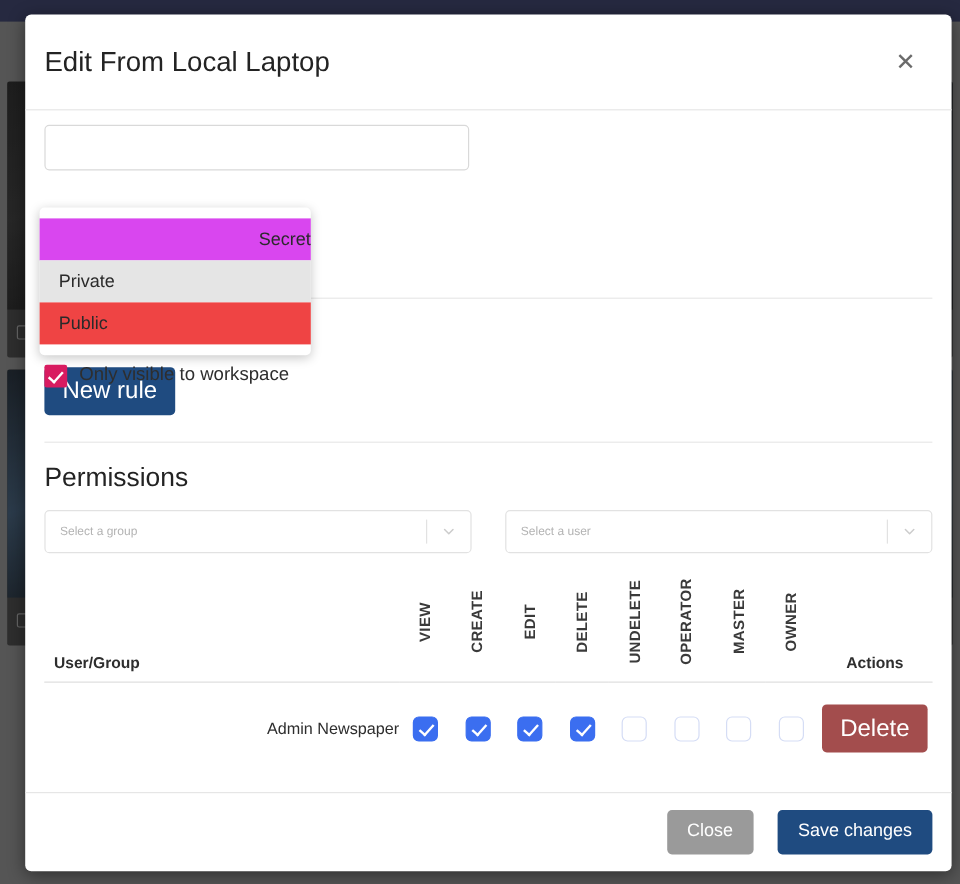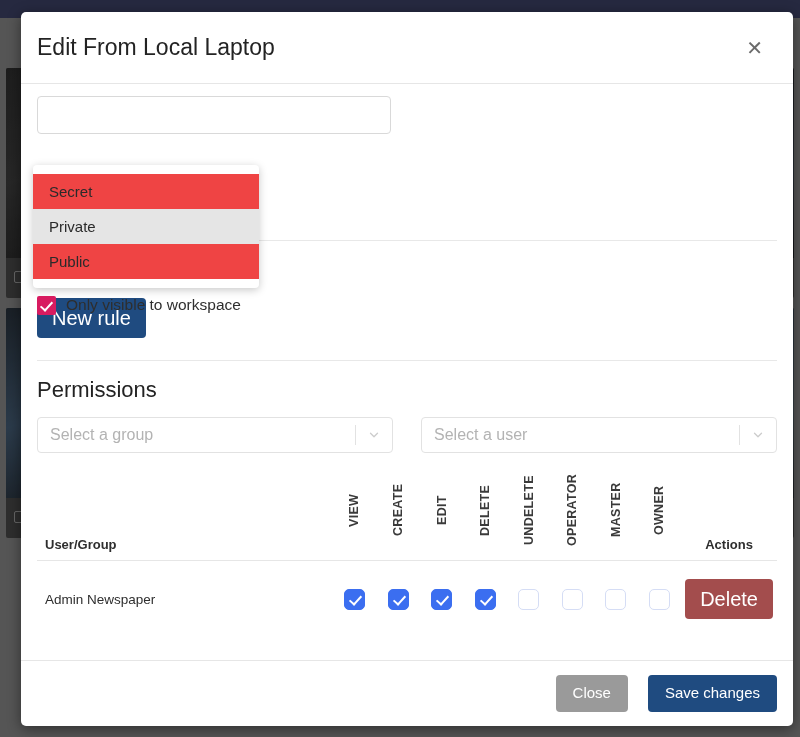--- a/index.html
+++ b/index.html
@@ -82,21 +82,21 @@
     width: 772px;
     height: 714px;
     background: #ffffff;
     border-radius: 5px;
     box-shadow: 0 3px 14px rgba(0,0,0,0.45);
     display: flex;
     flex-direction: column;
   }
 
   .modal-header {
-    height: 72px;
+    height: 80px;
     flex: 0 0 auto;
     border-bottom: 1px solid #e6e6e6;
     display: flex;
     align-items: center;
     padding: 0 24px 0 16px;
   }
   .modal-title {
     font-size: 23px;
     color: #232323;
     font-weight: 400;
@@ -149,21 +149,21 @@
   }
   .dropdown-item {
     height: 35px;
     display: flex;
     align-items: center;
     padding: 0 0 0 16px;
     font-size: 15px;
     color: #2a2a2a;
     cursor: pointer;
   }
-  .dd-plain    { background: #ef4444; }
+  .dd-plain    { background: #d946ef; justify-content: flex-end; }
   .dd-hover    { background: #e5e5e5; }
   .dd-active   { background: #ef4444; }
 
   .checkbox-row {
     position: absolute;
     left: 16px;
     top: 212px;
     display: flex;
     align-items: flex-start;
     gap: 10px;
@@ -228,21 +228,21 @@
     border: 1px solid #e2e2e2;
     border-radius: 4px;
     background: #fff;
     display: flex;
     align-items: center;
     position: relative;
   }
   .sel .ph {
     flex: 1 1 auto;
     padding-left: 12px;
-    font-size: 16px;
+    font-size: 10px;
     color: #b3b3b3;
   }
   .sel .divider {
     width: 1px;
     height: 20px;
     background: #e2e2e2;
   }
   .sel .chev {
     width: 36px;
     display: flex;
@@ -278,21 +278,21 @@
     margin: 0 auto;
     height: 78px;
     display: inline-block;
   }
   table.perm td {
     padding: 18px 0;
     font-size: 13.5px;
     color: #2e2e2e;
     text-align: center;
   }
-  table.perm td.usergroup { text-align: left; padding-left: 8px; }
+  table.perm td.usergroup { text-align: right; padding-left: 8px; }
 
   .pcheck {
     width: 21px; height: 21px;
     border-radius: 5px;
     display: inline-block;
     position: relative;
     cursor: pointer;
     vertical-align: middle;
   }
   .pcheck.on  { background: #3b6ef0; border: 1px solid #3b6ef0; }

